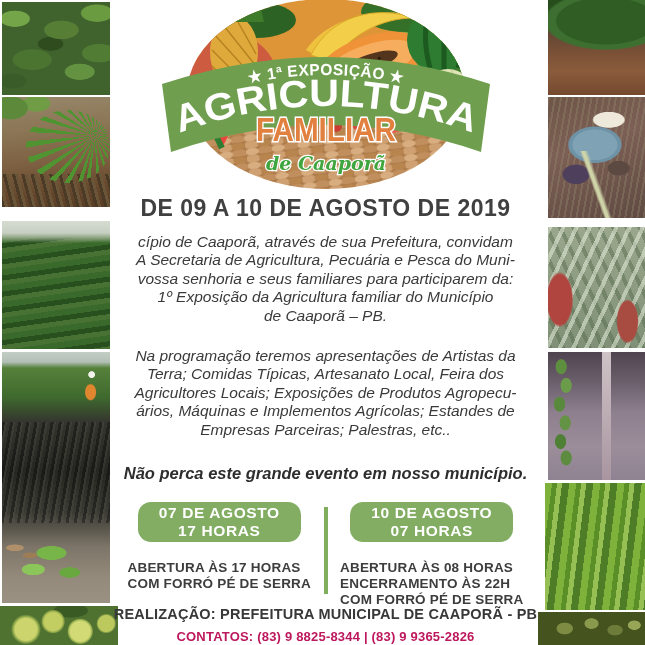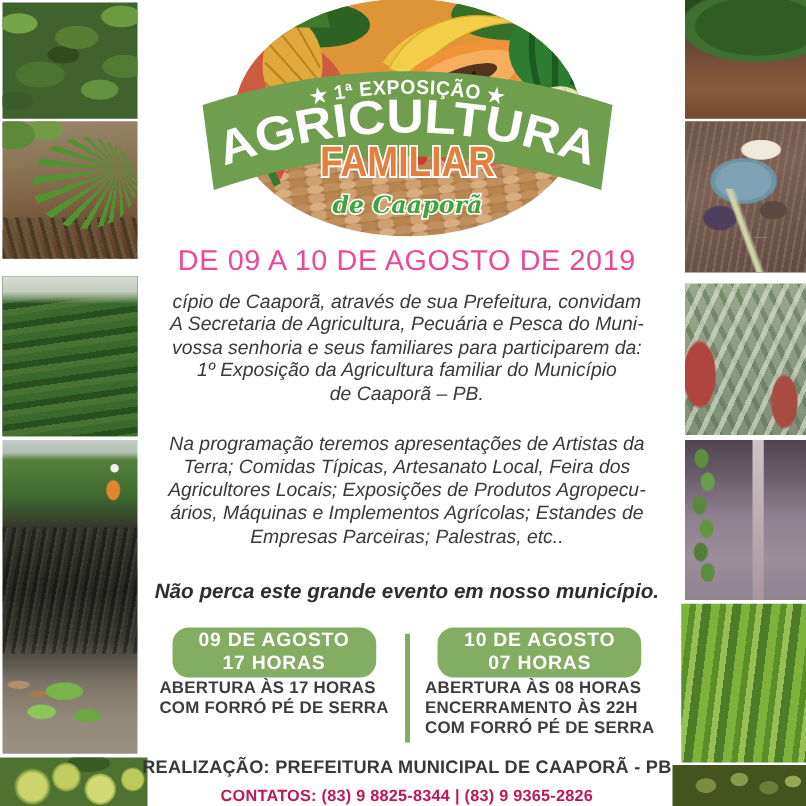--- a/index.html
+++ b/index.html
@@ -102,30 +102,30 @@
     background-image:
       radial-gradient(ellipse 14px 10px at 25% 50%,#7d8c42 0 55%,transparent 62%),
       radial-gradient(ellipse 12px 9px at 50% 35%,#8a9a4c 0 55%,transparent 62%),
       radial-gradient(ellipse 13px 9px at 72% 55%,#6d7c39 0 55%,transparent 62%),
       radial-gradient(ellipse 11px 8px at 90% 40%,#97a656 0 55%,transparent 62%);}
 
   
   .content{position:absolute;left:113px;top:0;width:425px;height:645px;}
   .block{position:absolute;left:0;right:0;text-align:center;}
   .logo{position:absolute;top:0;left:50%;transform:translateX(-50%);}
-  .date-line{top:195px;font-weight:normal;font-size:23px;color:#ec4899;letter-spacing:.5px;}
+  .date-line{top:195px;font-weight:bold;font-size:23px;color:#404040;letter-spacing:.5px;}
   .invite{top:233px;font-style:italic;font-size:15.5px;line-height:18.4px;color:#3a3a3a;}
   .invite .bold,.program .bold{font-weight:normal;}
   .program{top:347px;font-style:italic;font-size:15.5px;line-height:18.4px;color:#3a3a3a;}
   .emph{top:464px;font-style:italic;font-weight:bold;font-size:16.5px;color:#2d2d2d;}
   .schedule{top:502px;height:98px;display:flex;}
   .sched-col{flex:1;display:flex;flex-direction:column;align-items:center;}
   .pill{background:#82ad62;color:#ffffff;border-radius:13px;width:163px;
     padding:2px 0 3px;font-weight:bold;font-size:15.5px;line-height:17.5px;letter-spacing:.6px;}
-  .sub{margin-top:0;font-weight:bold;font-size:13.5px;line-height:15.8px;
+  .sub{margin-top:18px;font-weight:bold;font-size:13.5px;line-height:15.8px;
     color:#3d3d3d;text-align:left;letter-spacing:.2px;}
   .vdiv{position:absolute;left:50%;transform:translateX(-50%);top:5px;width:4px;height:87px;background:#7fae5d;}
   .realization{top:606px;font-weight:bold;font-size:14.5px;color:#383838;letter-spacing:.2px;}
   .contacts{top:629px;font-weight:bold;font-size:13px;color:#be185d;letter-spacing:.2px;}
 </style>
 </head>
 <body>
 
 <div class="poster">
 
@@ -252,21 +252,21 @@
       <div>Na programação teremos apresentações de Artistas da</div>
       <div>Terra; Comidas Típicas, Artesanato Local, Feira dos</div>
       <div>Agricultores Locais; Exposições de Produtos Agropecu-</div>
       <div>ários, Máquinas e Implementos Agrícolas; Estandes de</div>
       <div>Empresas Parceiras; Palestras, etc..</div>
     </div>
 
     <div class="block schedule">
       <div class="sched-col">
         <div class="pill">
-          <div>09 DE AGOSTO</div>
+          <div>07 DE AGOSTO</div>
           <div>17 HORAS</div>
         </div>
         <div class="sub">
           <div>ABERTURA ÀS 17 HORAS</div>
           <div>COM FORRÓ PÉ DE SERRA</div>
         </div>
       </div>
       <div class="vdiv"></div>
       <div class="sched-col">
         <div class="pill">

